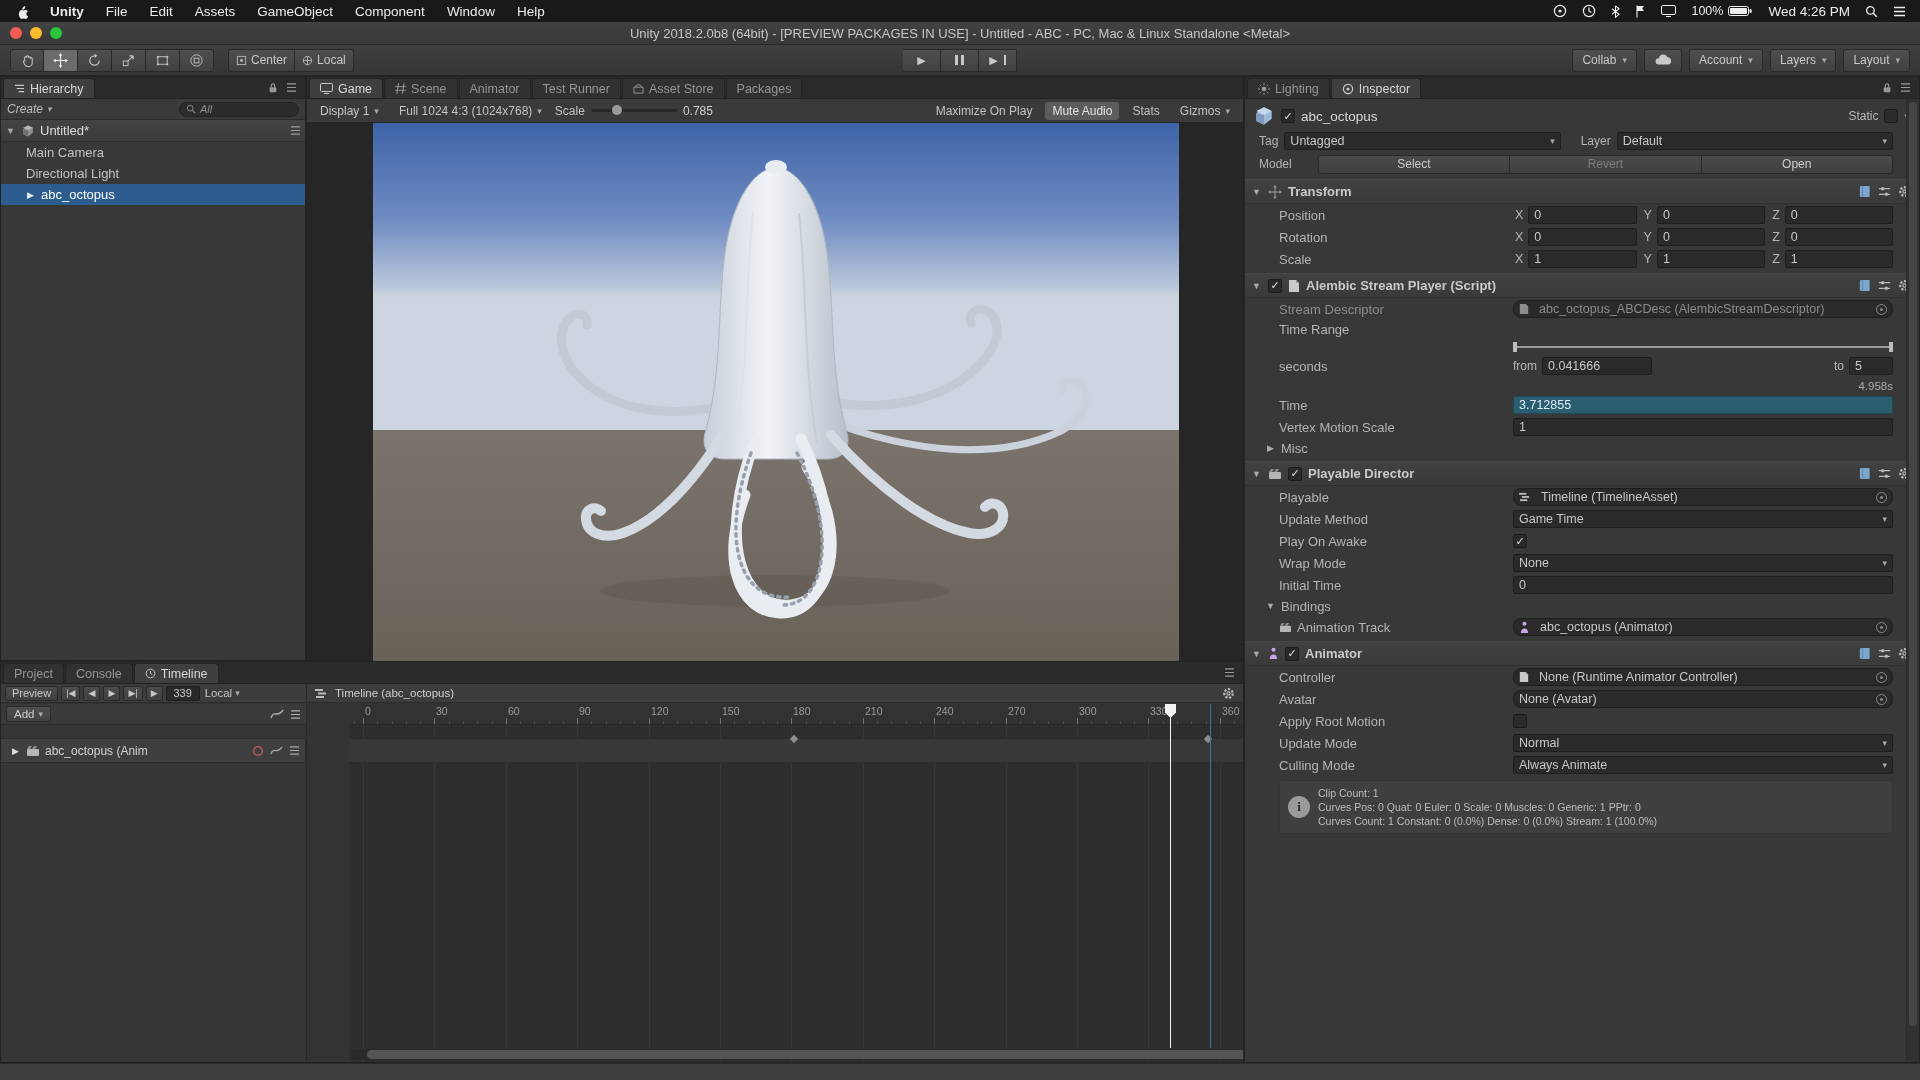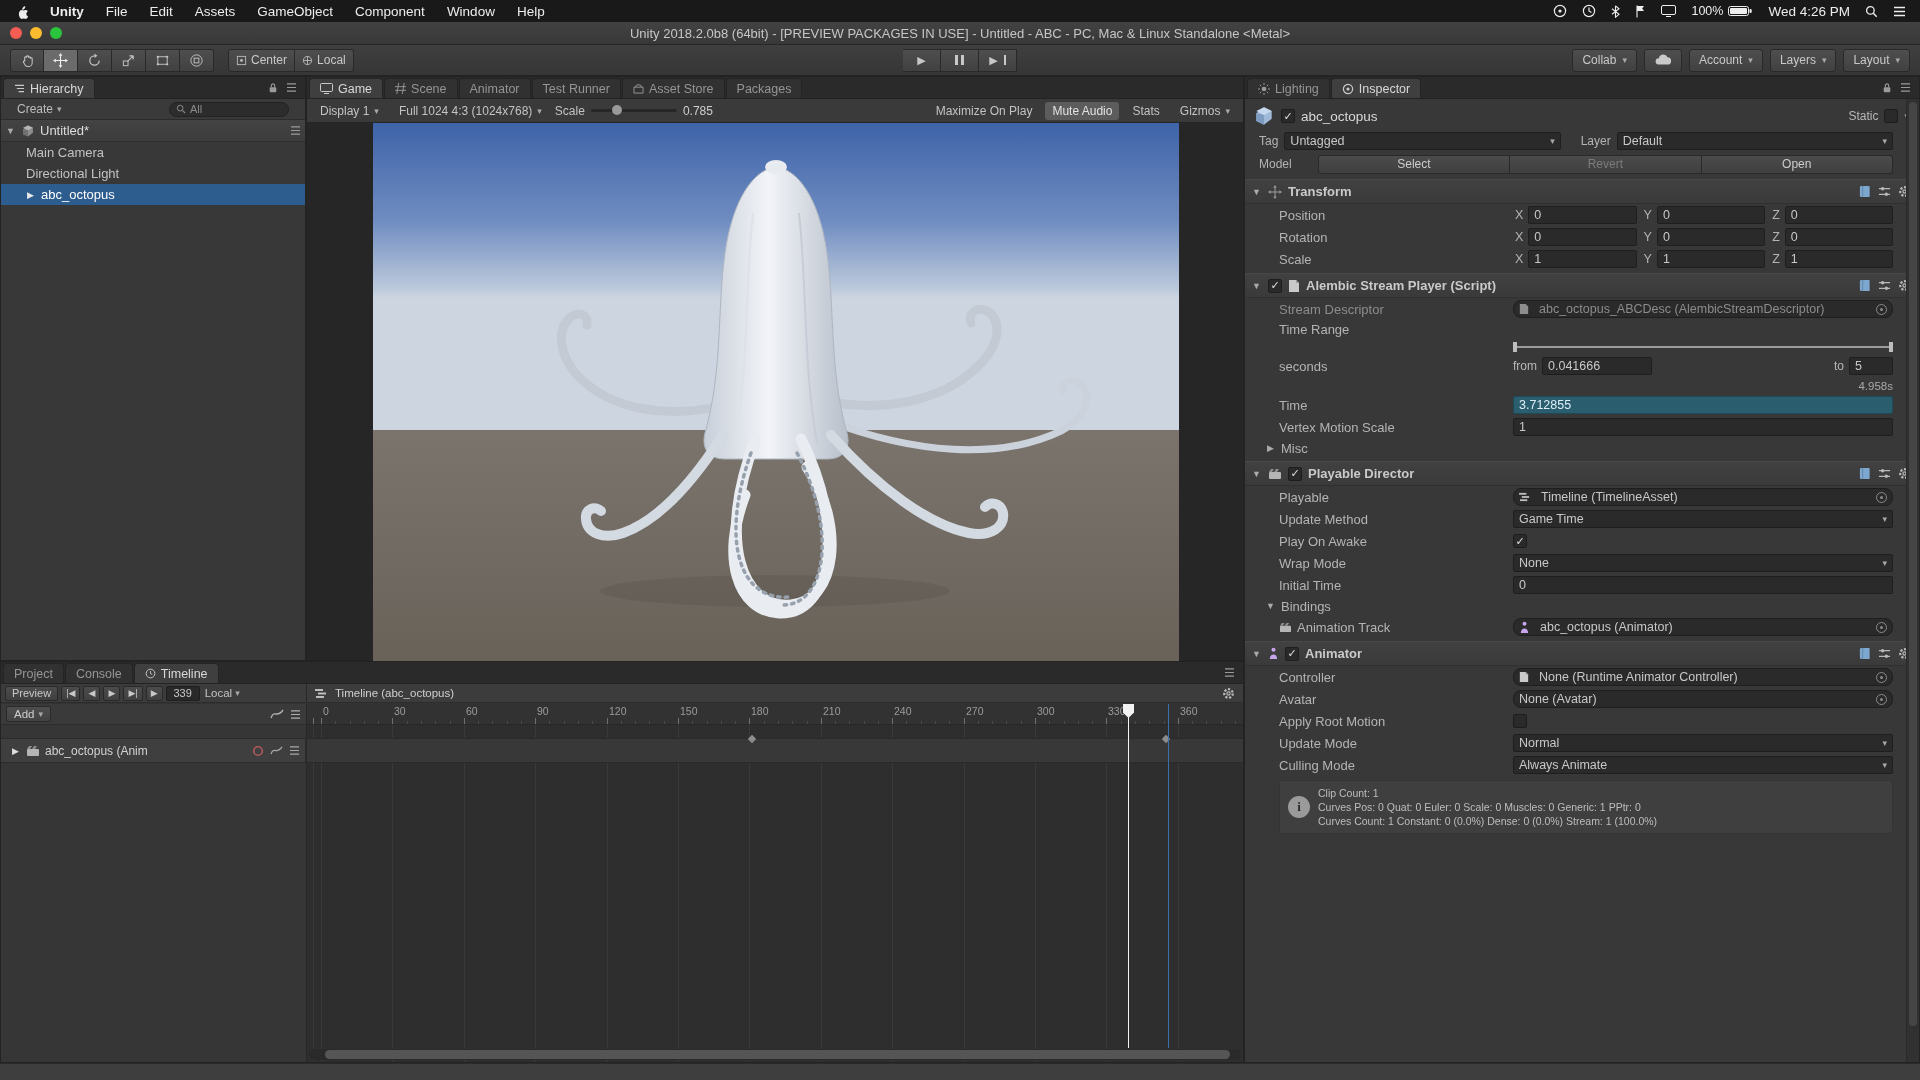--- a/index.html
+++ b/index.html
@@ -41,21 +41,21 @@
 
   
   .panel{position:absolute;background:#383838;border:1px solid #232323;}
   .tabbar{height:22px;background:#2a2a2a;display:flex;align-items:flex-end;padding-left:2px;gap:1px;border-bottom:1px solid #232323;position:relative;}
   .tab{height:20px;display:flex;align-items:center;gap:5px;padding:0 10px;background:#313131;color:#959595;font-size:12.5px;border:1px solid #242424;border-bottom:none;border-radius:4px 4px 0 0;}
   .tab.active{background:#3f3f3f;color:#d8d8d8;}
   .tabbar .bar-icons{margin-left:auto;display:flex;align-items:center;gap:8px;padding:0 8px;height:100%;}
 
   
   .hierarchy-panel{left:0;top:76px;width:306px;height:585px;}
-  .createbar{height:21px;background:#3a3a3a;border-bottom:1px solid #2b2b2b;display:flex;align-items:center;padding:0 16px;gap:4px;font-size:12px;color:#bdbdbd;}
+  .createbar{height:21px;background:#3a3a3a;border-bottom:1px solid #2b2b2b;display:flex;align-items:center;padding:0 6px;gap:4px;font-size:12px;color:#bdbdbd;font-style:italic;}
   .searchpill{margin-left:auto;width:120px;height:15px;background:#2c2c2c;border:1px solid #222;border-radius:8px;display:flex;align-items:center;gap:4px;padding:0 6px;color:#8a8a8a;font-size:11px;}
   .hscene{height:22px;display:flex;align-items:center;gap:5px;padding:0 4px;background:linear-gradient(#434343,#3c3c3c);border-bottom:1px solid #2e2e2e;color:#dcdcdc;}
   .hrow{height:21px;display:flex;align-items:center;gap:5px;padding-left:25px;color:#c2c2c2;font-size:13px;}
   .hrow.selected{background:#2d5c8e;color:#fff;padding-left:24px;}
   .fold{font-size:9px;color:#ababab;width:11px;text-align:center;flex:none;}
 
   
   .game-panel{left:306px;top:76px;width:938px;height:585px;background:#262626;}
   .gbar{height:24px;background:#3a3a3a;border-bottom:1px solid #252525;display:flex;align-items:center;padding:0 6px;gap:6px;font-size:12px;color:#c3c3c3;}
   .gbtn{height:18px;display:flex;align-items:center;gap:5px;padding:0 7px;border-radius:3px;color:#c3c3c3;}
@@ -64,21 +64,21 @@
   .slider .thumb{position:absolute;top:-4px;left:24%;width:10px;height:10px;border-radius:50%;background:#9a9a9a;}
   .game-render{position:absolute;left:66px;top:46px;width:806px;height:539px;background:#000;}
 
   
   .bottom-panel{left:0;top:661px;width:1244px;height:402px;background:#333;}
   .tl-controls{height:19px;background:#3c3c3c;border-bottom:1px solid #2c2c2c;display:flex;align-items:stretch;font-size:11.5px;color:#c3c3c3;}
   .tl-left{width:306px;flex:none;display:flex;align-items:center;gap:3px;padding:0 4px;border-right:1px solid #282828;}
   .tl-right{flex:1;display:flex;align-items:center;gap:7px;padding:0 8px;}
   .sbtn{height:15px;min-width:17px;display:flex;align-items:center;justify-content:center;background:linear-gradient(#4c4c4c,#404040);border:1px solid #292929;border-radius:2px;padding:0 4px;font-size:9px;color:#c8c8c8;}
   .framefield{width:34px;height:15px;background:#292929;border:1px solid #1e1e1e;border-radius:2px;display:flex;align-items:center;justify-content:center;font-size:11px;color:#c8c8c8;}
-  .tl-body{position:absolute;top:42px;left:0;right:0;bottom:0;display:flex;}
+  .tl-body{position:absolute;top:42px;left:0;right:0;bottom:0;display:flex;gap:42px;}
   .tl-header-col{width:306px;flex:none;background:#363636;border-right:1px solid #282828;position:relative;}
   .addrow{height:21px;display:flex;align-items:center;gap:4px;padding:0 5px;background:#3a3a3a;border-bottom:1px solid #2c2c2c;}
   .addbtn{height:16px;display:flex;align-items:center;gap:4px;background:linear-gradient(#4e4e4e,#424242);border:1px solid #292929;border-radius:2px;padding:0 7px;font-size:11.5px;color:#cecece;}
   .trackhead{margin-top:13px;height:25px;background:#3f3f3f;border:1px solid #2c2c2c;border-left:none;display:flex;align-items:center;gap:5px;padding:0 5px 0 9px;font-size:12px;color:#d2d2d2;}
   .lane{flex:1;position:relative;background:#2e2e2e;overflow:hidden;
         background-image:repeating-linear-gradient(to right,rgba(255,255,255,0.05) 0 1px,transparent 1px 71.4px);
         background-position:14px 0;}
   .ruler{position:absolute;top:0;left:0;right:0;height:21px;background:#323232;border-bottom:1px solid #282828;
          background-image:
            repeating-linear-gradient(to right,#707070 0 1px,transparent 1px 71.4px),

